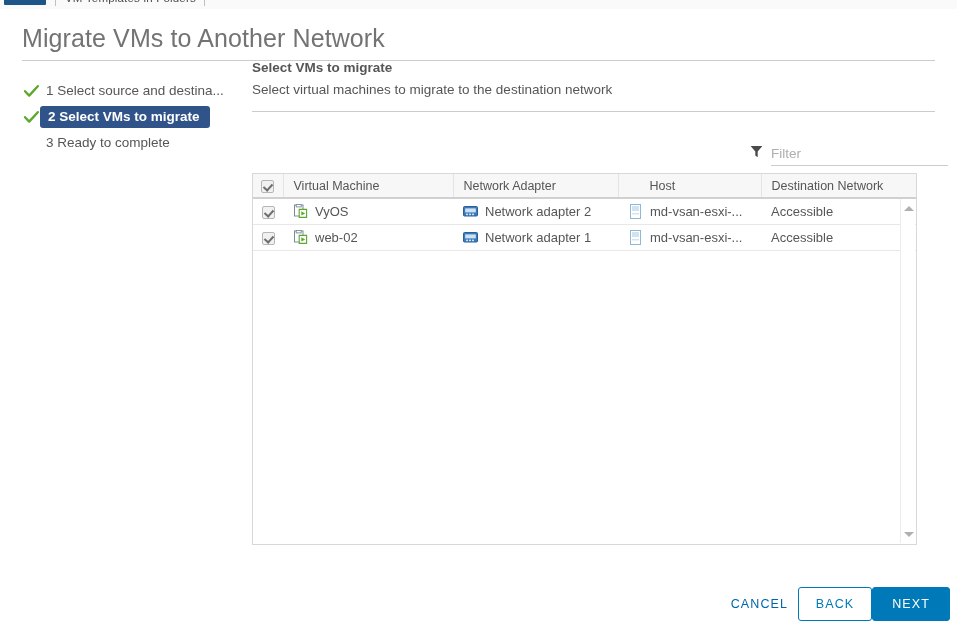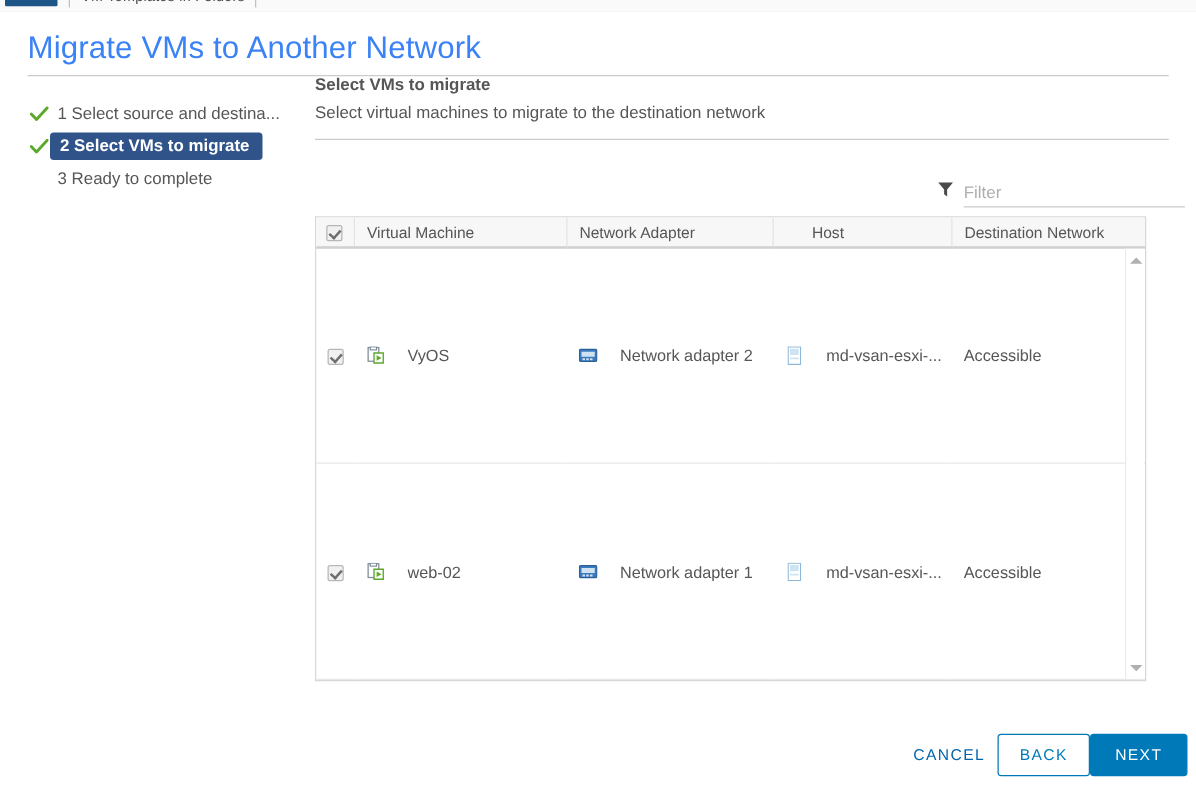--- a/index.html
+++ b/index.html
@@ -60,21 +60,21 @@
     margin: 0 8px;
   }
 
   
   .wizard-title {
     position: absolute;
     top: 24px;
     left: 22px;
     font-size: 25px;
     font-weight: 400;
-    color: #3b82f6;
+    color: #737373;
     letter-spacing: .1px;
     white-space: nowrap;
   }
   .title-rule {
     position: absolute;
     top: 60px;
     left: 22px;
     width: 913px;
     height: 1px;
     background: #cccccc;
@@ -193,21 +193,21 @@
   .table-wrap {
     position: absolute;
     top: 114px;
     left: 0;
     width: 665px;
     height: 372px;
     border: 1px solid #d8d8d8;
     background: #ffffff;
     box-sizing: border-box;
     display: flex;
-    flex-direction: row;
+    flex-direction: column;
   }
   table.vmtable {
     width: 100%;
     border-collapse: collapse;
     table-layout: fixed;
     font-size: 13px;
   }
   table.vmtable thead th {
     background: #f7f7f7;
     border-bottom: 2px solid #d0d0d0;
@@ -245,21 +245,20 @@
   .cell-inner {
     display: flex;
     align-items: center;
     gap: 7px;
     overflow: hidden;
   }
   .cell-text {
     overflow: hidden;
     text-overflow: ellipsis;
     white-space: nowrap;
-    margin-left: 11px;
   }
   .row-icon {
     flex: 0 0 auto;
     width: 15px;
     height: 15px;
     display: flex;
     align-items: center;
     justify-content: center;
   }
   .row-icon svg { display: block; }

